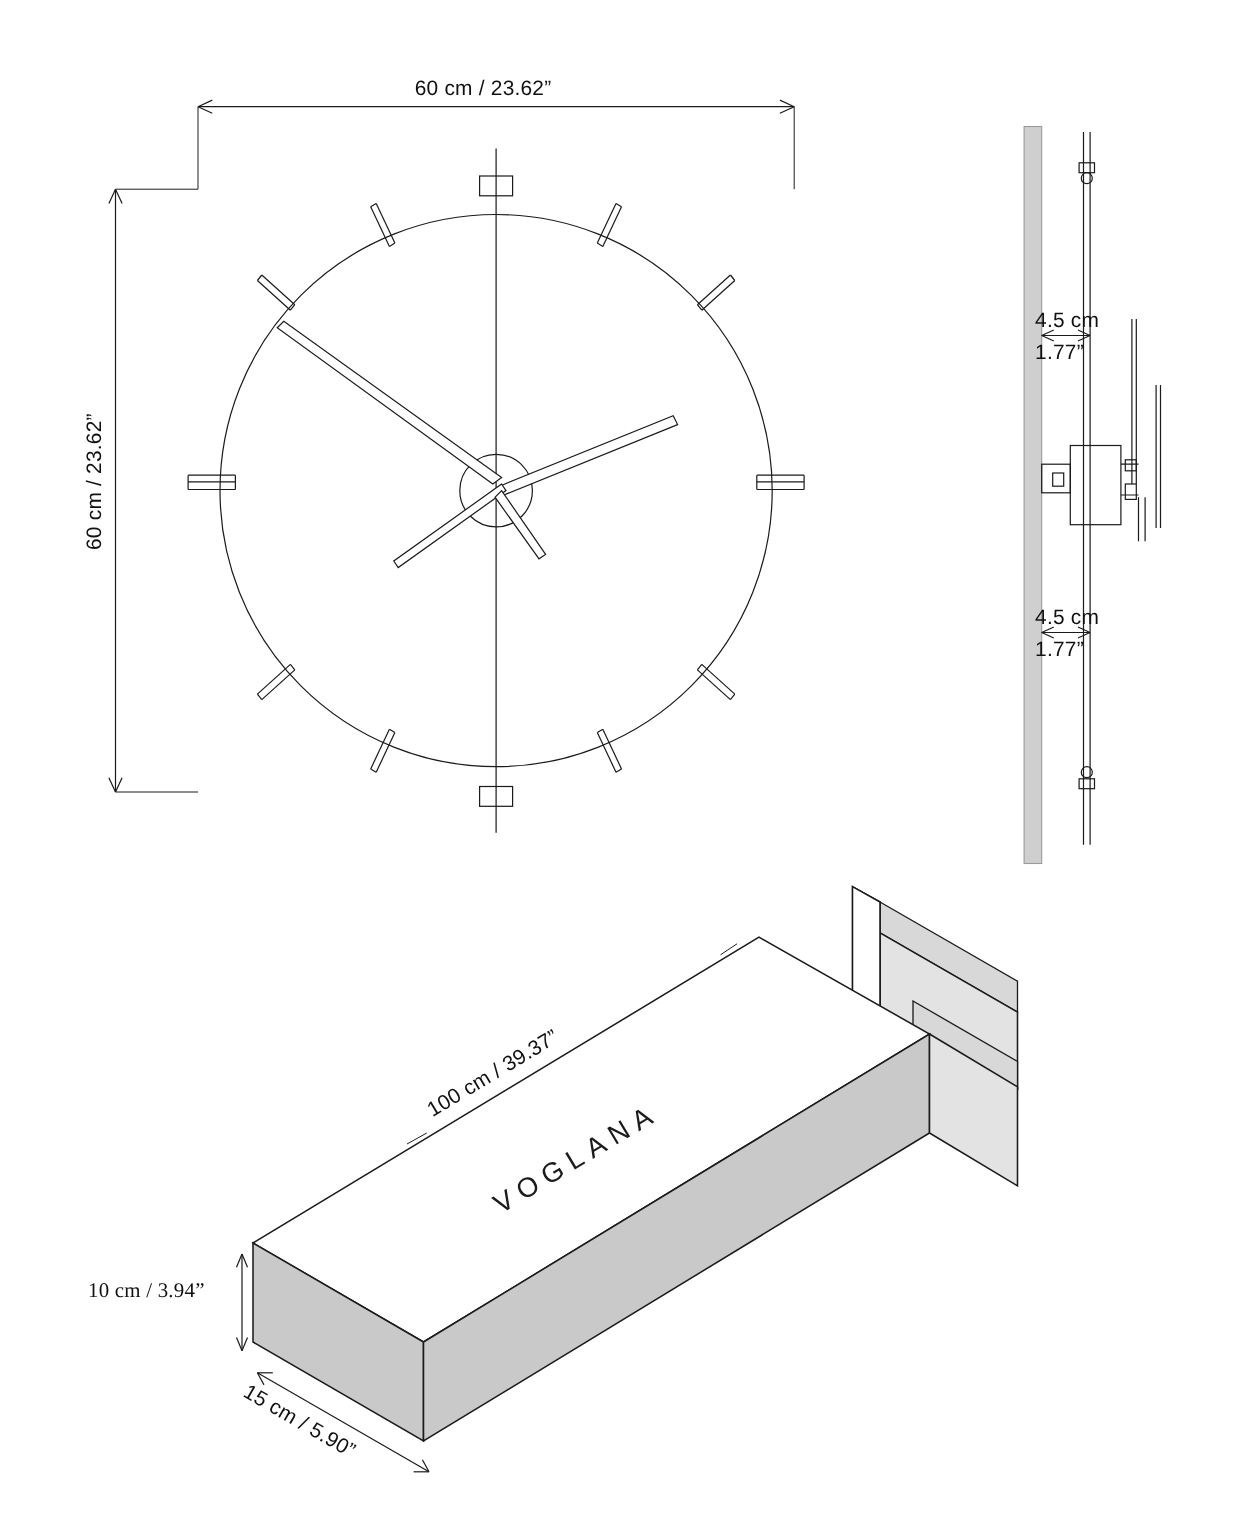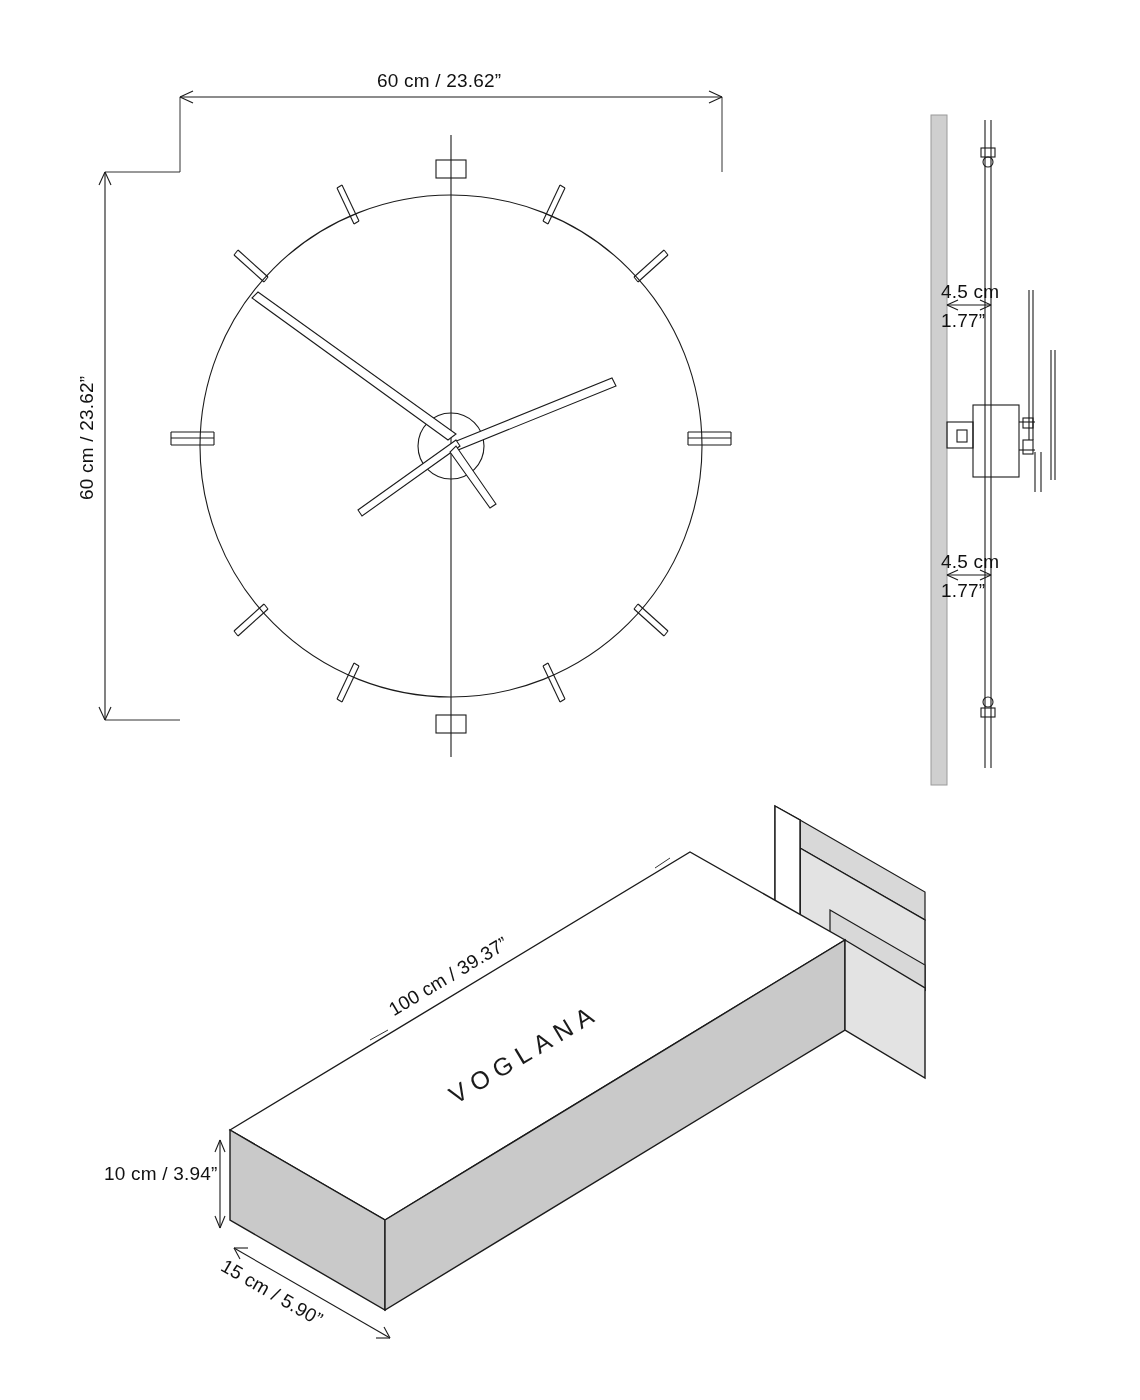--- a/index.html
+++ b/index.html
@@ -258,17 +258,17 @@
       <line class="ln thin" x1="34" y1="448" x2="40" y2="459"></line>
       <line class="ln thin" x1="190" y1="538" x2="176" y2="538"></line>
       <line class="ln thin" x1="190" y1="538" x2="184" y2="527"></line>
     </g>
   </svg>
 
   <div class="dim-label rot-tilt-h" style="left:385px; top:1002px; transform: rotate(-31deg); transform-origin: left top;">100 cm / 39.37”</div>
 
   <div class="brandtxt" style="left:444px; top:1085px; transform: rotate(-31deg); transform-origin: left top;">VOGLANA</div>
 
-  <div class="dim-label" style="left:104px; top:1163px;">10 cm / 3.94”</div>
+  <div class="dim-label" style="left:80px; top:1163px;font-family:Liberation Serif, serif;">10 cm / 3.94”</div>
 
   <div class="dim-label" style="left:228px; top:1255px; transform: rotate(30deg); transform-origin: left top;">15 cm / 5.90”</div>
 
 </div>
 
 </body></html>

